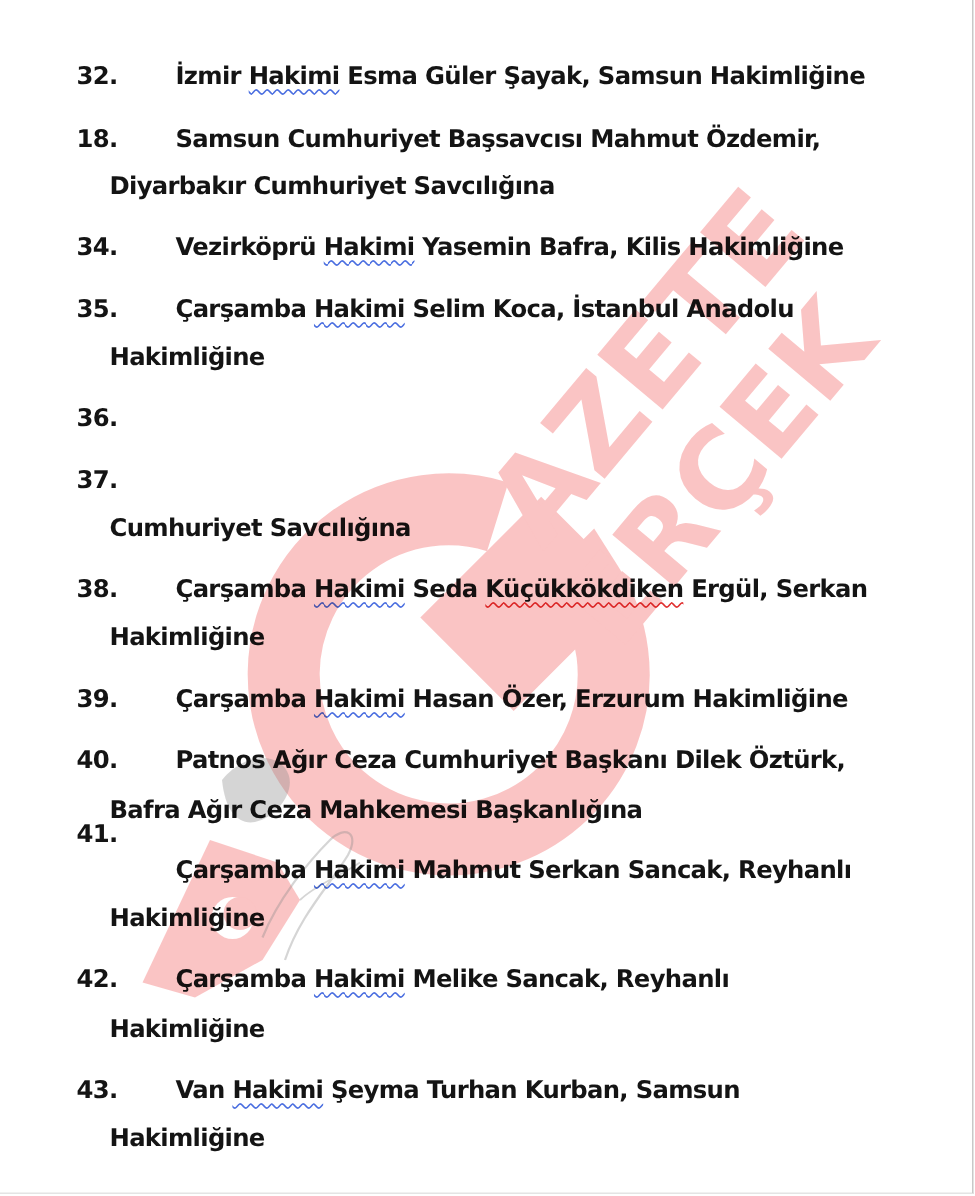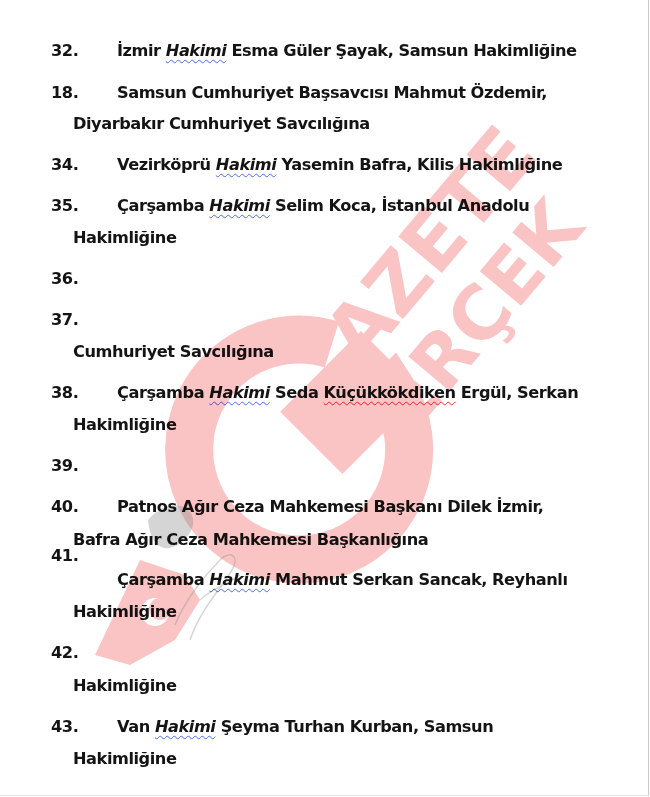--- a/index.html
+++ b/index.html
@@ -16,21 +16,21 @@
     .watermark { position: absolute; left: 0; top: 0; width: 650px; height: 797px; pointer-events: none; }
     .text-layer { position: absolute; left: 0; top: 0; width: 650px; height: 698px; mix-blend-mode: multiply; }
     .line {
       position: absolute; white-space: nowrap;
       font-size: 16.2px; font-weight: bold; color: #141414; letter-spacing: -0.45px;
       line-height: 20px;
     }
     .num { left: 51px; }
     .body1 { left: 117px; }
     .cont { left: 73px; }
-    .sq-blue { text-decoration: underline wavy #4a6ee0; text-decoration-thickness: 1px; text-underline-offset: 3px; font-style: italic; }
+    .sq-blue { text-decoration: underline wavy #4a6ee0; text-decoration-thickness: 1px; text-underline-offset: 3px; }
     .sq-red  { text-decoration: underline wavy #e03030; text-decoration-thickness: 1px; text-underline-offset: 3px; }
   </style>
 </head>
 <body>
 
 <div class="page"></div>
 
 <svg class="watermark" viewBox="0 0 650 797" xmlns="http://www.w3.org/2000/svg">
   <g opacity="0.32">
 
@@ -79,29 +79,31 @@
   <div class="line num" style="top:269px">36.</div>
 
   <div class="line num" style="top:310px">37.</div>
   <div class="line cont" style="top:342px">Cumhuriyet Savcılığına</div>
 
   <div class="line num" style="top:383px">38.</div>
   <div class="line body1" style="top:383px"><span>Çarşamba </span><span class="sq-blue">Hakimi</span><span> Seda </span><span class="sq-red">Küçükkökdiken</span><span> Ergül, Serkan</span></div>
   <div class="line cont" style="top:415px">Hakimliğine</div>
 
   <div class="line num" style="top:456px">39.</div>
+  <div class="line body1" style="top:456px"><span>Çarşamba </span><span class="sq-blue">Hakimi</span><span> Hasan Özer, Erzurum Hakimliğine</span></div>
 
   <div class="line num" style="top:497px">40.</div>
-  <div class="line body1" style="top:497px">Patnos Ağır Ceza Mahkemesi Başkanı Dilek İzmir,</div>
+  <div class="line body1" style="top:497px">Patnos Ağır Ceza Cumhuriyet Başkanı Dilek Öztürk,</div>
   <div class="line cont" style="top:530px">Bafra Ağır Ceza Mahkemesi Başkanlığına</div>
 
   <div class="line num" style="top:546px">41.</div>
   <div class="line body1" style="top:570px"><span>Çarşamba </span><span class="sq-blue">Hakimi</span><span> Mahmut Serkan Sancak, Reyhanlı</span></div>
   <div class="line cont" style="top:602px">Hakimliğine</div>
 
   <div class="line num" style="top:643px">42.</div>
+  <div class="line body1" style="top:643px"><span>Çarşamba </span><span class="sq-blue">Hakimi</span><span> Melike Sancak, Reyhanlı</span></div>
   <div class="line cont" style="top:676px">Hakimliğine</div>
 
   <div class="line num" style="top:717px">43.</div>
   <div class="line body1" style="top:717px"><span>Van </span><span class="sq-blue">Hakimi</span><span> Şeyma Turhan Kurban, Samsun</span></div>
   <div class="line cont" style="top:749px">Hakimliğine</div>
 
 </div>
 
 </body></html>

